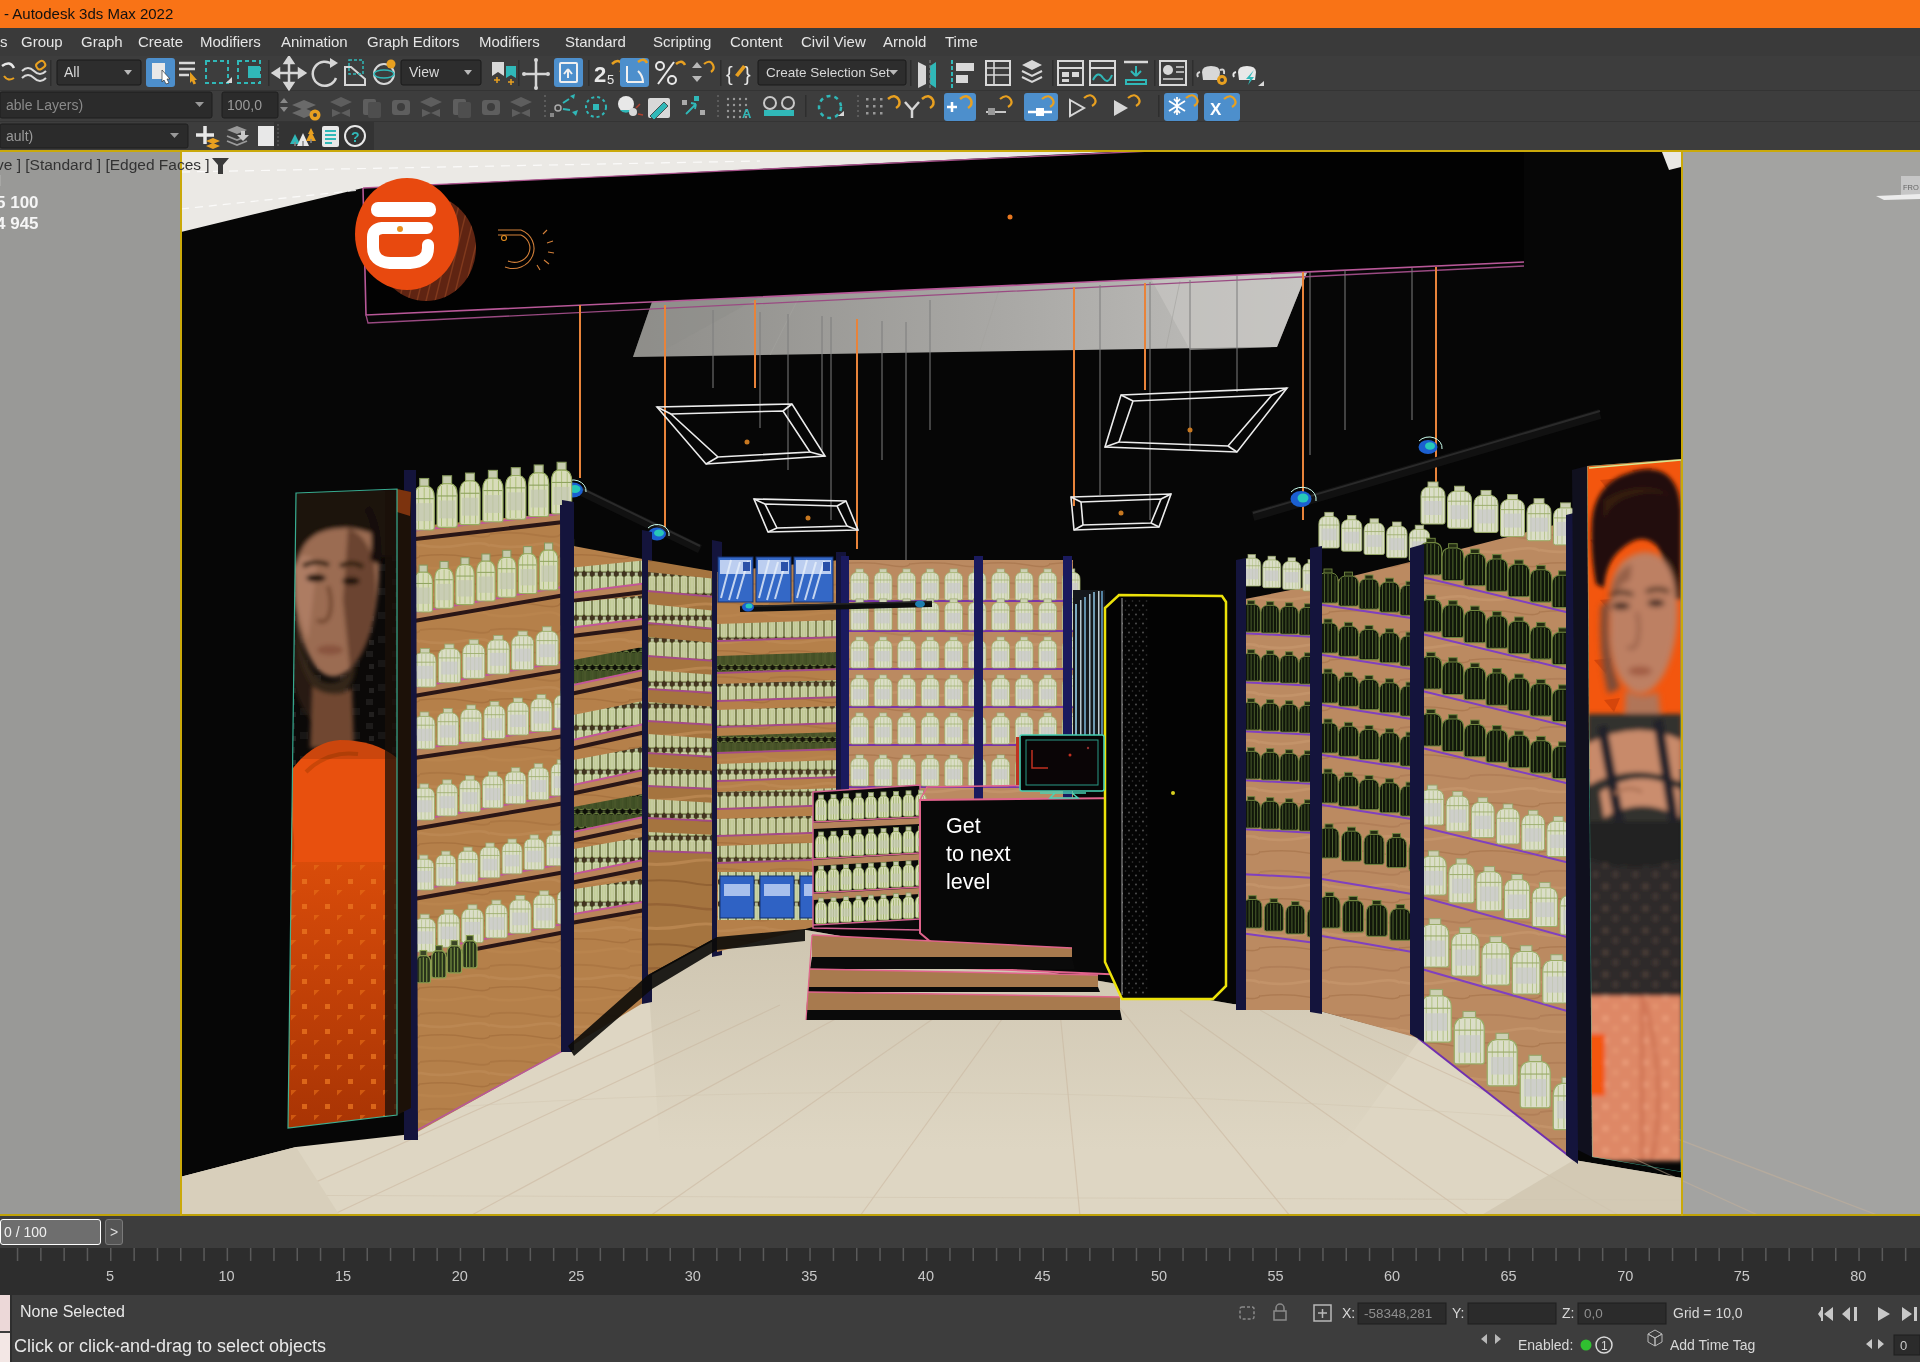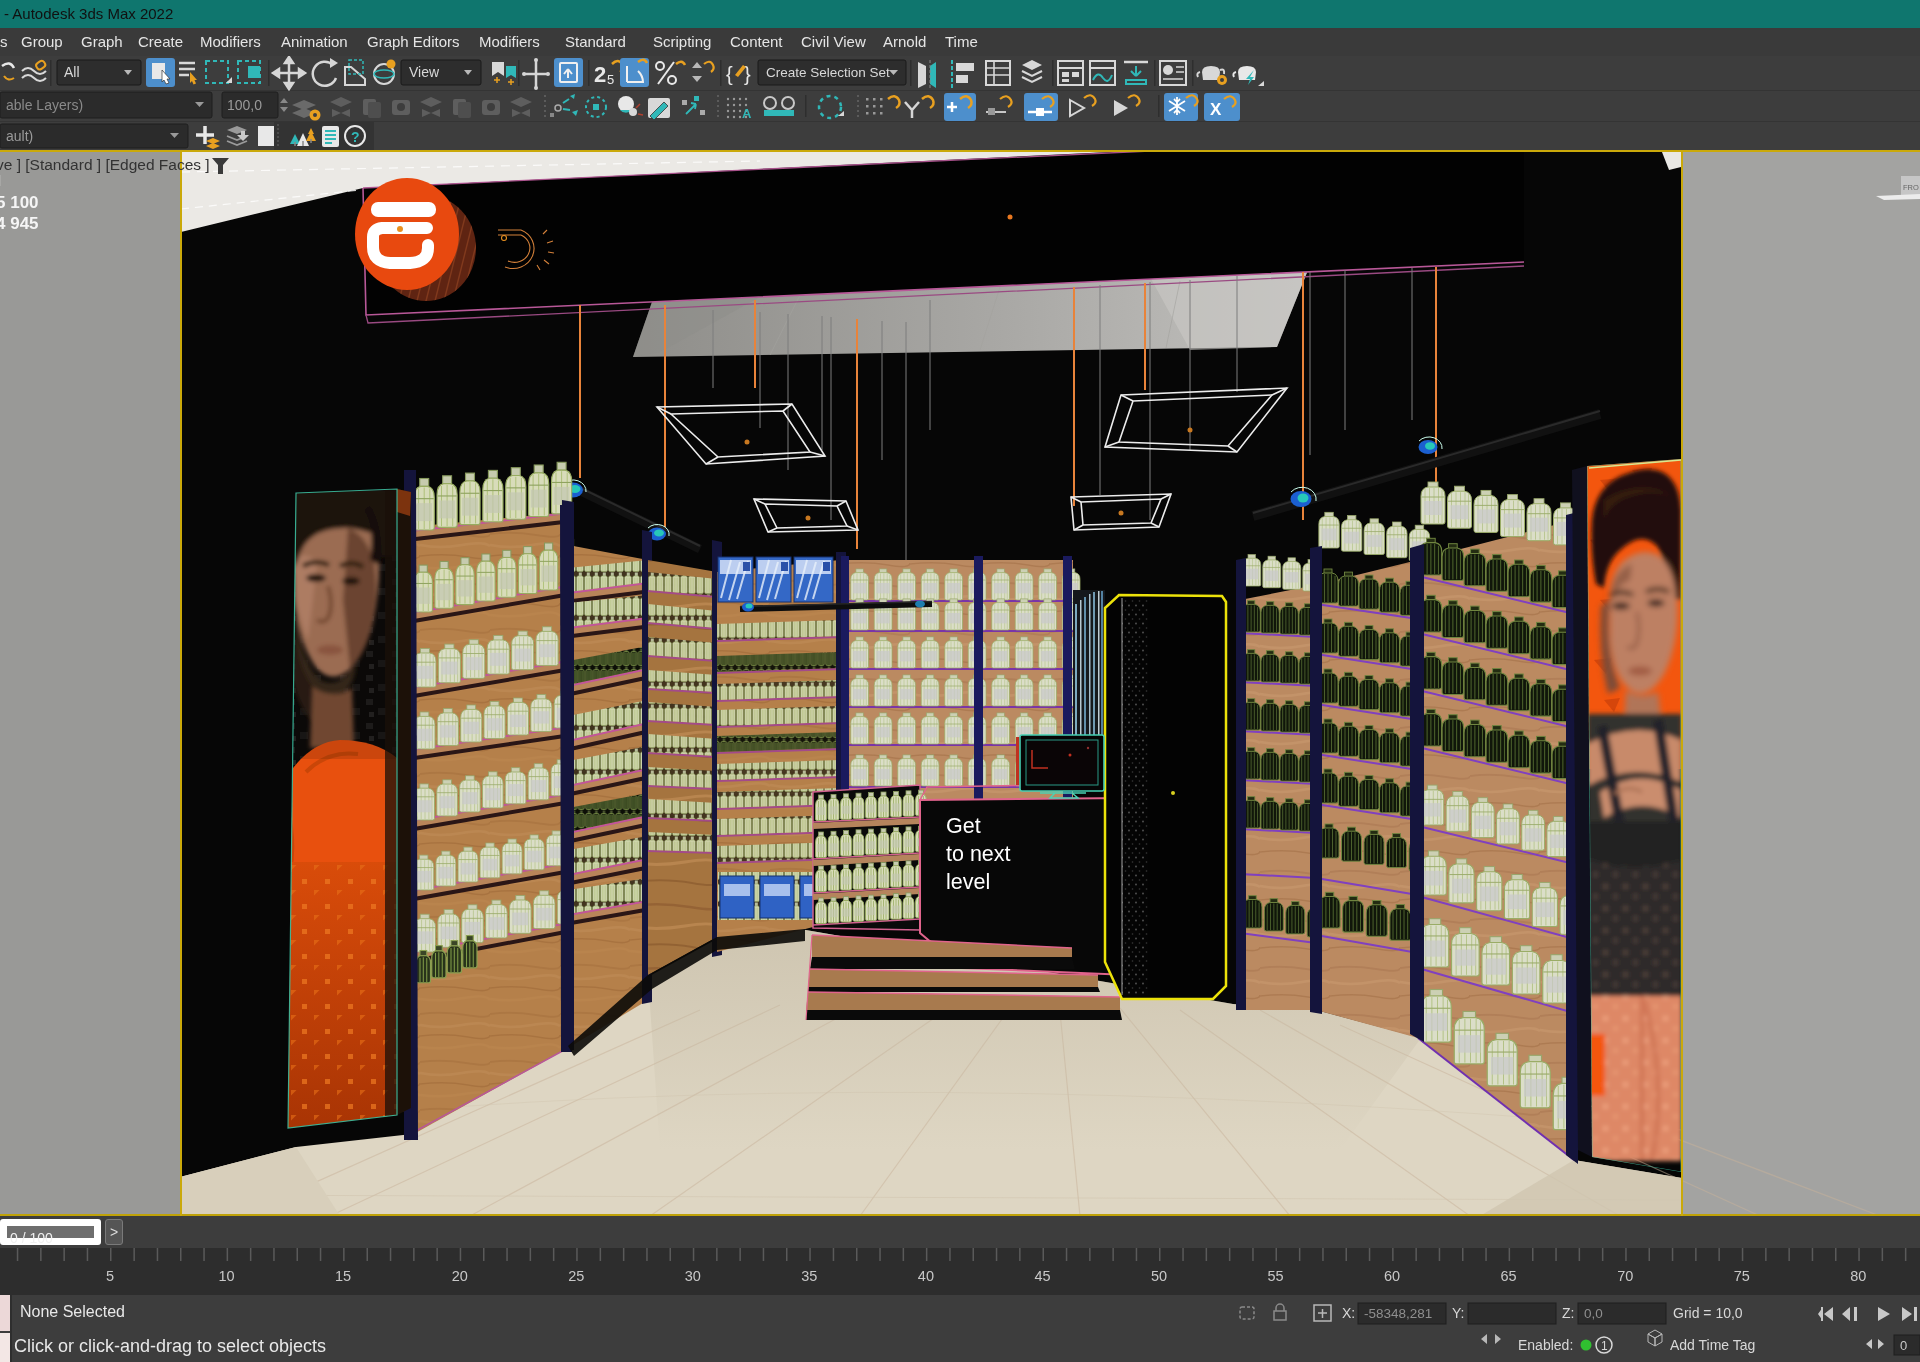--- a/index.html
+++ b/index.html
@@ -1,17 +1,17 @@
 <!DOCTYPE html>
 <html><head><meta charset="utf-8">
 <style>
 *{margin:0;padding:0;box-sizing:border-box}
 html,body{width:1920px;height:1362px;overflow:hidden;background:#3d3d3d;font-family:"Liberation Sans",sans-serif}
 .abs{position:absolute}
-#title{left:0;top:0;width:1920px;height:28px;background:#0f766e;color:#111;font-size:15px;line-height:28px;padding-left:4px}
+#title{left:0;top:0;width:1920px;height:28px;background:#f97316;color:#111;font-size:15px;line-height:28px;padding-left:4px}
 #menu{left:0;top:28px;width:1920px;height:28px;background:#3a3a3a;color:#e5e5e5;font-size:15px;line-height:28px}
 #menu span{position:absolute;top:0}
 #tbar{left:0;top:56px;width:1920px;height:94px;background:#3d3d3d}
 #scene{left:0;top:150px}
 #tslider{left:0;top:1216px;width:1920px;height:32px;background:#3d3d3d}
 #ruler{left:0;top:1248px;width:1920px;height:47px;background:#2d2d2d}
 #sbar{left:0;top:1295px;width:1920px;height:67px;background:#3d3d3d}
 </style></head>
 <body>
 <div class="abs" id="title">- Autodesk 3ds Max 2022</div>
@@ -1088,21 +1088,21 @@
       <polygon points="1876,196 1920,194 1920,199 1884,200" fill="#ececec"></polygon>
       <polygon points="1662,152 1681,152 1681,167 1669,170" fill="#e9e8e4"></polygon>
       <text x="-4" y="170" font-size="15.5" fill="#333" font-family="Liberation Sans, sans-serif">ve ]  [Standard ]  [Edged Faces ]</text>
       <path d="M212 158 L229 158 L223 165 L223 174 L218 174 L218 165 Z" fill="#3a3a3a"></path>
       <text x="-3" y="186" font-size="15" font-family="Liberation Sans, sans-serif" font-weight="bold" fill="#f5f5f5">l</text>
       <text x="-4" y="208" font-size="17" font-family="Liberation Sans, sans-serif" font-weight="bold" fill="#f5f5f5">5 100</text>
       <text x="-4" y="229" font-size="17" font-family="Liberation Sans, sans-serif" font-weight="bold" fill="#f5f5f5">4 945</text>
 </g>
   </svg>
 <div class="abs" id="tslider">
- <div style="position:absolute;left:0;top:3px;width:101px;height:26px;background:#6e6e6e;border:7px solid #ffffff;border-radius:3px;color:#f0f0f0;font-size:14px;line-height:24px;padding-left:3px">0 / 100</div>
+ <div style="position:absolute;left:0;top:3px;width:101px;height:26px;background:#6e6e6e;border:1px solid #ffffff;border-radius:3px;color:#f0f0f0;font-size:14px;line-height:24px;padding-left:3px">0 / 100</div>
  <div style="position:absolute;left:105px;top:3px;width:18px;height:26px;background:#555;border:1px solid #7a7a7a;border-radius:3px;color:#ddd;font-size:14px;line-height:24px;text-align:center">&gt;</div>
 </div>
 <div class="abs" id="ruler">
 <svg width="1920" height="47">
       <rect x="16.8" y="0" width="1.5" height="13" fill="#5a5a5a"></rect>
       <rect x="40.1" y="0" width="1.5" height="13" fill="#5a5a5a"></rect>
       <rect x="63.4" y="0" width="1.5" height="13" fill="#5a5a5a"></rect>
       <rect x="86.7" y="0" width="1.5" height="13" fill="#5a5a5a"></rect>
       <rect x="110.0" y="0" width="1.5" height="13" fill="#5a5a5a"></rect>
       <rect x="133.4" y="0" width="1.5" height="13" fill="#5a5a5a"></rect>

